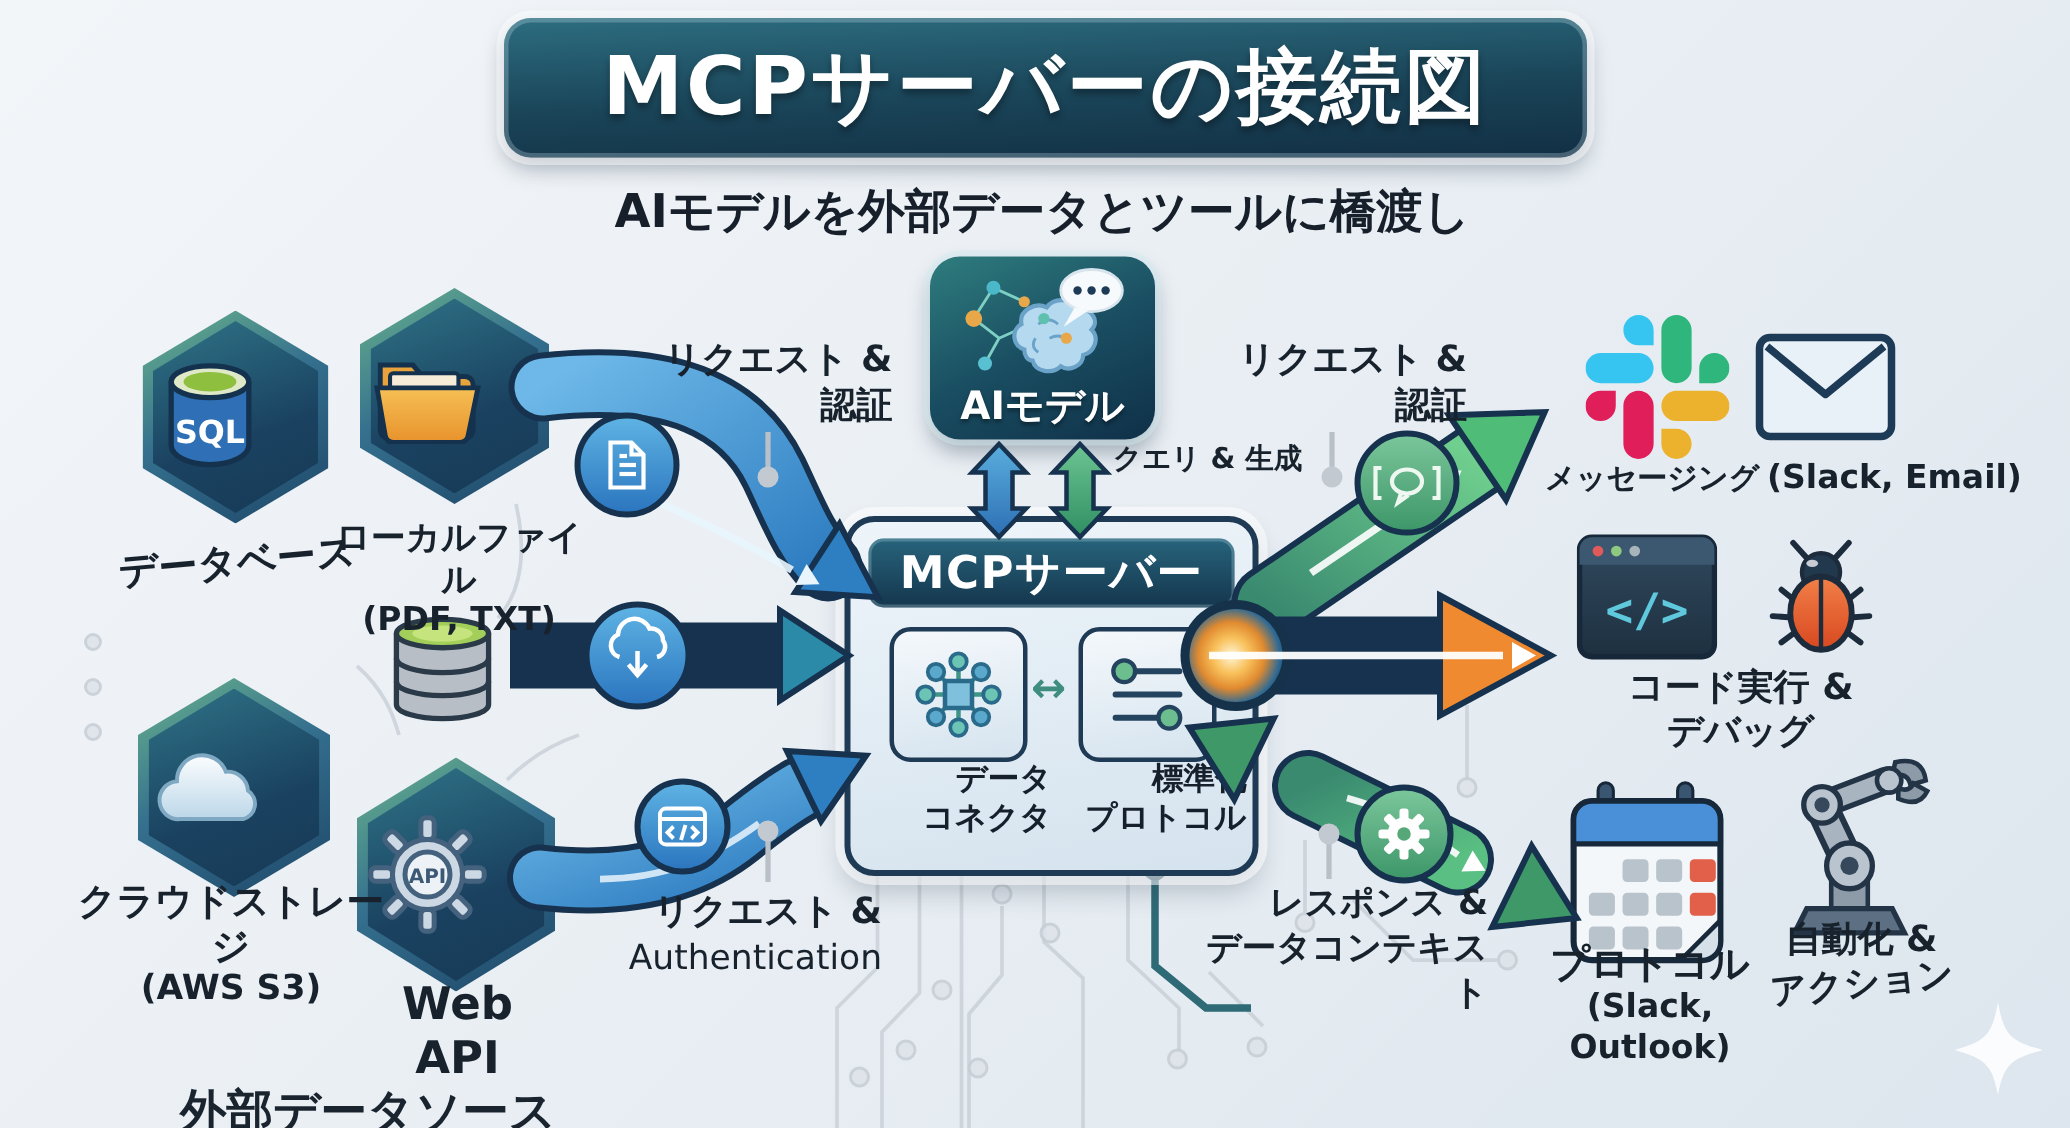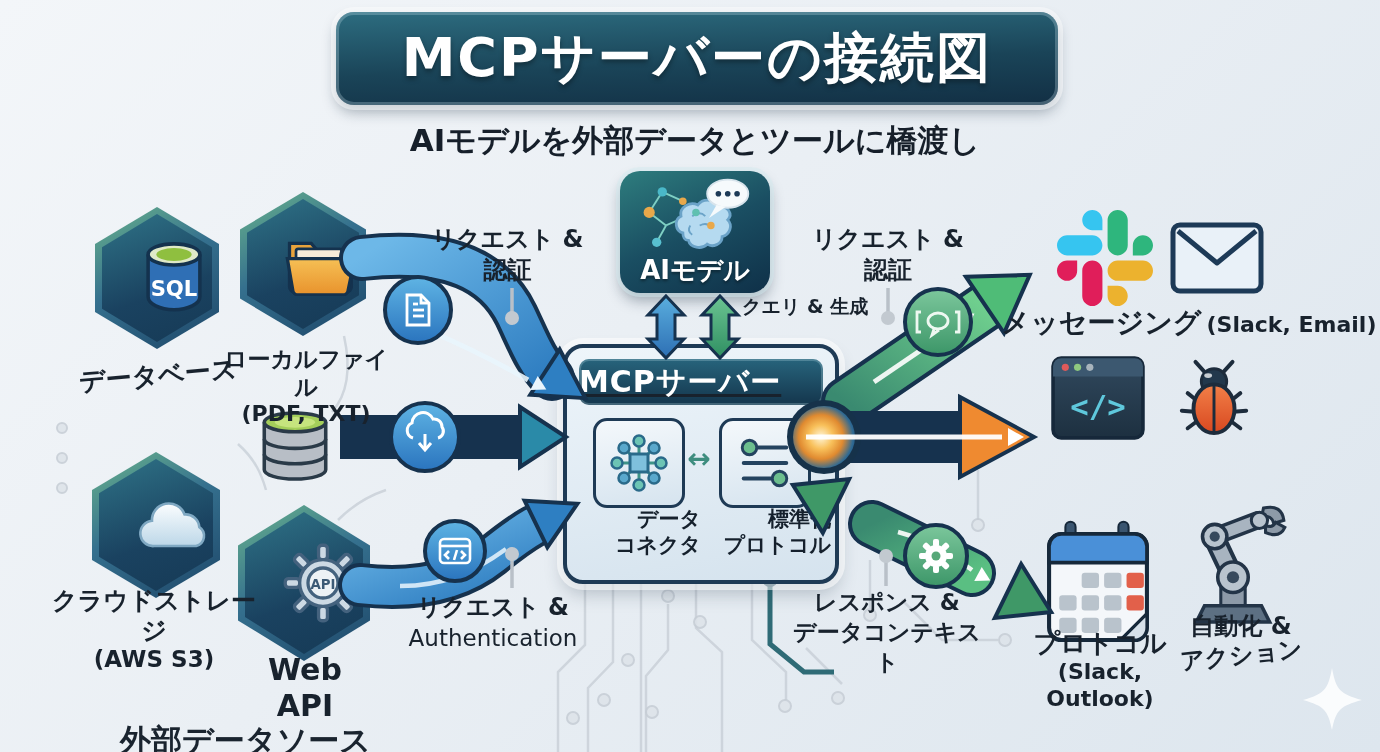--- a/index.html
+++ b/index.html
@@ -20,42 +20,42 @@
     background:linear-gradient(155deg,#2e7d7e 0%,#1a4e62 50%,#0f3048 100%);
     box-shadow:0 0 0 4px rgba(210,235,240,.45),0 8px 14px rgba(20,40,60,.35);}
   .ai-label{position:absolute;left:0;right:0;bottom:5px;text-align:center;font-size:26px;font-weight:800;color:#fff;text-shadow:0 2px 3px rgba(0,0,0,.4);}
   
   .mcp-box{left:563px;top:344px;width:268px;height:232px;z-index:3;border-radius:20px;
     background:linear-gradient(170deg,#eef5fa 0%,#d5e3ee 100%);
     border:4px solid #1e3a55;
     box-shadow:0 0 0 6px rgba(255,255,255,.55),0 10px 18px rgba(30,50,70,.25);}
   .mcp-header{position:absolute;left:12px;right:12px;top:11px;height:46px;border-radius:10px;
     background:linear-gradient(180deg,#27647c 0%,#163a51 90%);
-    display:flex;align-items:center;
-    box-shadow:inset 0 0 0 2px rgba(200,230,240,.25);text-decoration:underline;}
+    display:flex;align-items:center;justify-content:center;
+    box-shadow:inset 0 0 0 2px rgba(200,230,240,.25);}
   .mcp-title{font-size:30px;font-weight:800;color:#fff;letter-spacing:1px;}
   .mcp-card{position:absolute;top:70px;width:86px;height:84px;border-radius:14px;
     background:linear-gradient(170deg,#f4f8fb 0%,#d6e4ef 100%);
     border:3px solid #1e3a55;display:flex;align-items:center;justify-content:center;}
   .mcp-link{position:absolute;left:114px;top:94px;width:36px;text-align:center;
     font-size:28px;font-weight:800;color:#3e8d7f;}
   .mcp-lbl{position:absolute;top:158px;text-align:right;font-size:21px;line-height:1.25;font-weight:800;color:#15202c;}
   
   .hex{clip-path:polygon(50% 0,100% 26%,100% 74%,50% 100%,0 74%,0 26%);
     background:linear-gradient(150deg,#6ab58c 0%,#35708e 45%,#1d4668 100%);
     z-index:3;filter:drop-shadow(0 5px 7px rgba(20,40,60,.3));}
   .hex-inner{position:absolute;inset:7px;clip-path:polygon(50% 0,100% 26%,100% 74%,50% 100%,0 74%,0 26%);
     background:linear-gradient(160deg,#2f7387 0%,#1a4260 60%,#163a56 100%);
-    display:flex;align-items:center;justify-content:flex-end;}
+    display:flex;align-items:center;justify-content:flex-start;}
   
   .lbl{position:absolute;text-align:center;color:#18222d;z-index:5;line-height:1.2;}
   .l1{font-weight:800;display:block;}
   .l2{font-weight:600;display:block;}
   .heading{position:absolute;font-size:31px;font-weight:800;color:#1a242f;z-index:5;margin-top:20px;}
-  .flow{position:absolute;text-align:center;font-size:24px;font-weight:800;color:#18222d;z-index:5;line-height:1.3;}
+  .flow{position:absolute;text-align:right;font-size:24px;font-weight:800;color:#18222d;z-index:5;line-height:1.3;}
   .flow .plain{font-weight:500;}
   .tool-icon{z-index:3;}
 </style>
 </head>
 <body>
 
 <div class="stage">
 
   <svg class="abs" style="left:0;top:0;z-index:1" width="1380" height="752" viewBox="0 0 1380 752">
     <g stroke="#c6cdd5" stroke-width="2.5" fill="none" opacity="0.75">
@@ -275,21 +275,21 @@
     <path fill="#E01E5A" d="M25.8 77.6c0 7.1-5.8 12.9-12.9 12.9S0 84.7 0 77.6s5.8-12.9 12.9-12.9h12.9V77.6zM32.3 77.6c0-7.1 5.8-12.9 12.9-12.9s12.9 5.8 12.9 12.9v32.3c0 7.1-5.8 12.9-12.9 12.9s-12.9-5.8-12.9-12.9V77.6z"></path>
     <path fill="#36C5F0" d="M45.2 25.8c-7.1 0-12.9-5.8-12.9-12.9S38.1 0 45.2 0s12.9 5.8 12.9 12.9v12.9H45.2zM45.2 32.3c7.1 0 12.9 5.8 12.9 12.9s-5.8 12.9-12.9 12.9H12.9C5.8 58.1 0 52.3 0 45.2s5.8-12.9 12.9-12.9H45.2z"></path>
     <path fill="#2EB67D" d="M97 45.2c0-7.1 5.8-12.9 12.9-12.9s12.9 5.8 12.9 12.9-5.8 12.9-12.9 12.9H97V45.2zM90.5 45.2c0 7.1-5.8 12.9-12.9 12.9s-12.9-5.8-12.9-12.9V12.9C64.7 5.8 70.5 0 77.6 0s12.9 5.8 12.9 12.9V45.2z"></path>
     <path fill="#ECB22E" d="M77.6 97c7.1 0 12.9 5.8 12.9 12.9s-5.8 12.9-12.9 12.9-12.9-5.8-12.9-12.9V97H77.6zM77.6 90.5c-7.1 0-12.9-5.8-12.9-12.9s5.8-12.9 12.9-12.9h32.3c7.1 0 12.9 5.8 12.9 12.9s-5.8 12.9-12.9 12.9H77.6z"></path>
   </svg>
   <svg class="abs tool-icon" style="left:1170px;top:222px" width="94" height="74" viewBox="0 0 94 74">
     <rect x="3" y="3" width="88" height="66" rx="7" fill="#e9f1f8" stroke="#1d3a57" stroke-width="5"></rect>
     <path d="M8 9 L47 41 L86 9" fill="none" stroke="#1d3a57" stroke-width="5" stroke-linejoin="round"></path>
   </svg>
   <div class="lbl" style="left:1000px;top:306px;width:378px">
-    <span class="l1" style="font-size:28px;display:inline">メッセージング</span>
+    <span class="l1" style="font-size:20px;display:inline">メッセージング</span>
     <span class="l2" style="font-size:22px;display:inline">(Slack, Email)</span>
   </div>
 
   <svg class="abs tool-icon" style="left:1051px;top:356px" width="94" height="84" viewBox="0 0 92 82">
     <rect x="2" y="2" width="88" height="78" rx="8" fill="url(#gradCode)" stroke="#16283a" stroke-width="3.5"></rect>
     <path d="M2 10 a8 8 0 0 1 8 -8 h72 a8 8 0 0 1 8 8 v10 H2 Z" fill="#3c5870"></path>
     <circle cx="14" cy="11" r="3.5" fill="#e05a5a"></circle>
       <circle cx="26" cy="11" r="3.5" fill="#8fc97f"></circle>
       <circle cx="38" cy="11" r="3.5" fill="#a8b4bc"></circle>
     <text x="46" y="60" font-size="30" font-weight="bold" fill="#5fc8dc" text-anchor="middle" font-family="DejaVu Sans Mono, monospace">&lt;/&gt;</text>
@@ -303,20 +303,24 @@
         <line x1="70" y1="54" x2="57" y2="55"></line>
         <line x1="64" y1="72" x2="52" y2="63"></line>
       <line x1="27" y1="14" x2="18" y2="4"></line>
         <line x1="47" y1="14" x2="56" y2="4"></line>
     </g>
     <circle cx="37" cy="24" r="13" fill="#22384c" stroke="#1d2c3c" stroke-width="3"></circle>
     <ellipse cx="37" cy="52" rx="21" ry="25" fill="url(#gradBug)" stroke="#1d2c3c" stroke-width="4"></ellipse>
     <line x1="37" y1="28" x2="37" y2="76" stroke="#1d2c3c" stroke-width="3"></line>
     <ellipse cx="31" cy="18" rx="4" ry="2.5" fill="#ffffff" opacity="0.75"></ellipse>
   </svg>
+  <div class="lbl" style="left:1078px;top:444px;width:165px">
+    <span class="l1" style="font-size:24px">コード実行 &amp;</span>
+    <span class="l1" style="font-size:24px">デバッグ</span>
+  </div>
 
   <svg class="abs tool-icon" style="left:1045px;top:518px" width="106" height="132" viewBox="0 0 104 126">
     <rect x="20" y="2" width="10" height="22" rx="5" fill="#3a5570" stroke="#16283a" stroke-width="2"></rect>
     <rect x="72" y="2" width="10" height="22" rx="5" fill="#3a5570" stroke="#16283a" stroke-width="2"></rect>
     <rect x="4" y="14" width="96" height="104" rx="12" fill="#f4f7fa" stroke="#16283a" stroke-width="4"></rect>
     <path d="M4 26 a12 12 0 0 1 12 -12 h72 a12 12 0 0 1 12 12 v16 H4 Z" fill="#4a90d8" stroke="#16283a" stroke-width="3.5"></path>
     <g>
       <rect x="36" y="52" width="17" height="15" rx="3" fill="#b9c3cc"></rect>
         <rect x="58" y="52" width="17" height="15" rx="3" fill="#b9c3cc"></rect>
         <rect x="80" y="52" width="17" height="15" rx="3" fill="#e2604a"></rect>

